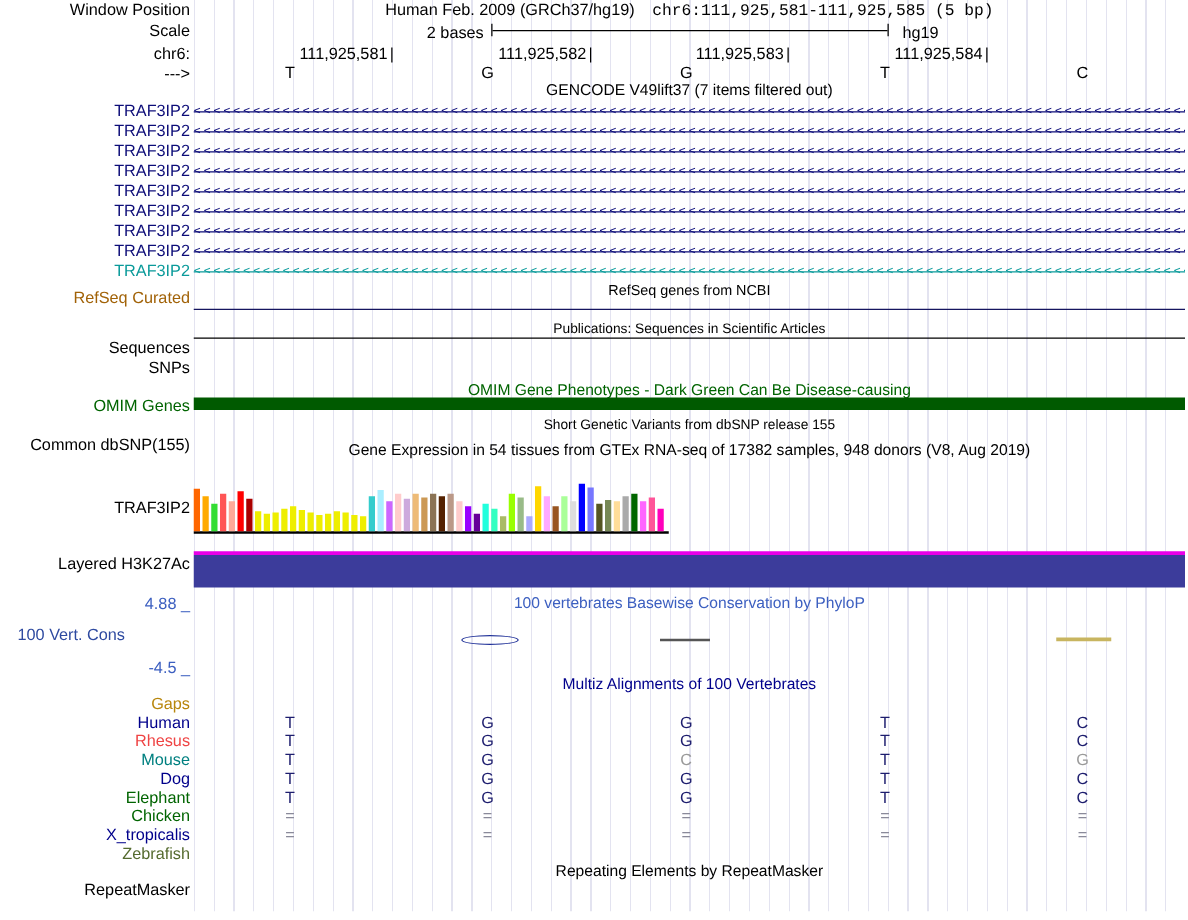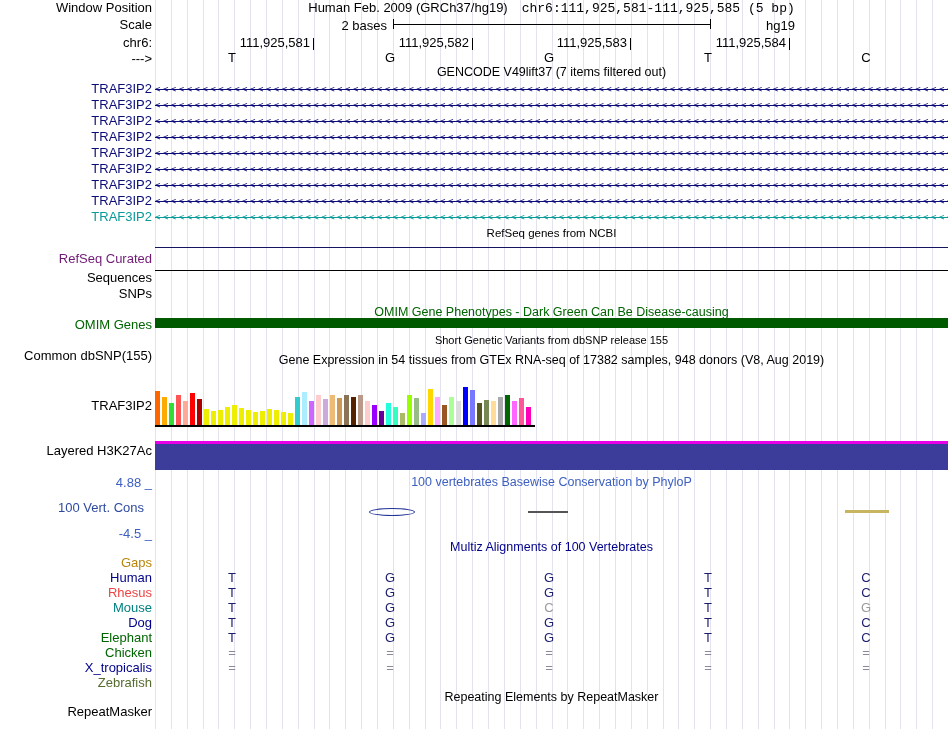--- a/index.html
+++ b/index.html
@@ -15,21 +15,21 @@
   .t11  { font-size:11px; }
   .num { position:absolute; text-align:right; white-space:nowrap; line-height:14px; }
   .vtick { position:absolute; width:1px; height:12px; background:#000; }
   .base { position:absolute; width:22px; text-align:center; line-height:14px; }
   .gene-track { position:absolute; left:155px; width:793px; height:15px; overflow:hidden; white-space:nowrap;
                 font-family:"DejaVu Sans Mono","Liberation Mono",monospace; font-size:9px; letter-spacing:2.5px; line-height:15px;
                 background-image:linear-gradient(currentColor,currentColor); background-repeat:no-repeat;
                 background-position:0 7px; background-size:100% 1px; }
   .hline { position:absolute; left:155px; width:793px; height:1px; background:#15155F; }
   .rtext { position:absolute; text-align:right; white-space:nowrap; }
-  .abs { position:absolute; white-space:nowrap;margin-left:44px; }
+  .abs { position:absolute; white-space:nowrap; }
   .scalebar { position:absolute; left:393px; top:19px; width:318px; height:10px;
               border-left:1px solid #000; border-right:1px solid #000;
               background-image:linear-gradient(#000,#000); background-repeat:no-repeat;
               background-position:0 5px; background-size:100% 1px; }
   .omim-bar { position:absolute; left:155px; top:318px; width:793px; height:10px; background:#005A00; }
   .gtex-baseline { position:absolute; left:155px; top:425px; width:380px; height:2px; background:#000; }
   .h3k-line  { position:absolute; left:155px; top:441px; width:793px; height:3px; background:#E800E8; }
   .h3k-block { position:absolute; left:155px; top:444px; width:793px; height:26px; background:#3C3C9B; }
   .gbar { position:absolute; }
   .cmark { position:absolute; }
@@ -52,23 +52,24 @@
   <div class="rtext" style="left:155px;top:18px;width:232px">2 bases</div>
   <div class="scalebar"></div>
   <div class="abs" style="left:722px;top:18px">hg19</div>
 
   <div class="lbl" style="top:36px">chr6:</div>
   <div class="lbl" style="top:52px">---&gt;</div>
 
   <div class="ctitle t125" style="top:66px">GENCODE V49lift37 (7 items filtered out)</div>
 
   <div class="ctitle t115" style="top:227px">RefSeq genes from NCBI</div>
-  <div class="lbl" style="top:252px;color:#701a75">RefSeq Curated</div>
+  <div class="lbl" style="top:231px;color:#a16207">RefSeq Curated</div>
   <div class="hline" style="top:247px"></div>
 
+  <div class="ctitle t11" style="top:257px">Publications: Sequences in Scientific Articles</div>
   <div class="hline" style="top:270px;background:#000"></div>
   <div class="lbl" style="top:271px">Sequences</div>
 
   <div class="lbl" style="top:287px">SNPs</div>
 
   <div class="ctitle t125 green" style="top:306px">OMIM Gene Phenotypes - Dark Green Can Be Disease-causing</div>
   <div class="lbl green" style="top:318px">OMIM Genes</div>
   <div class="omim-bar"></div>
 
   <div class="ctitle t11" style="top:334px">Short Genetic Variants from dbSNP release 155</div>

